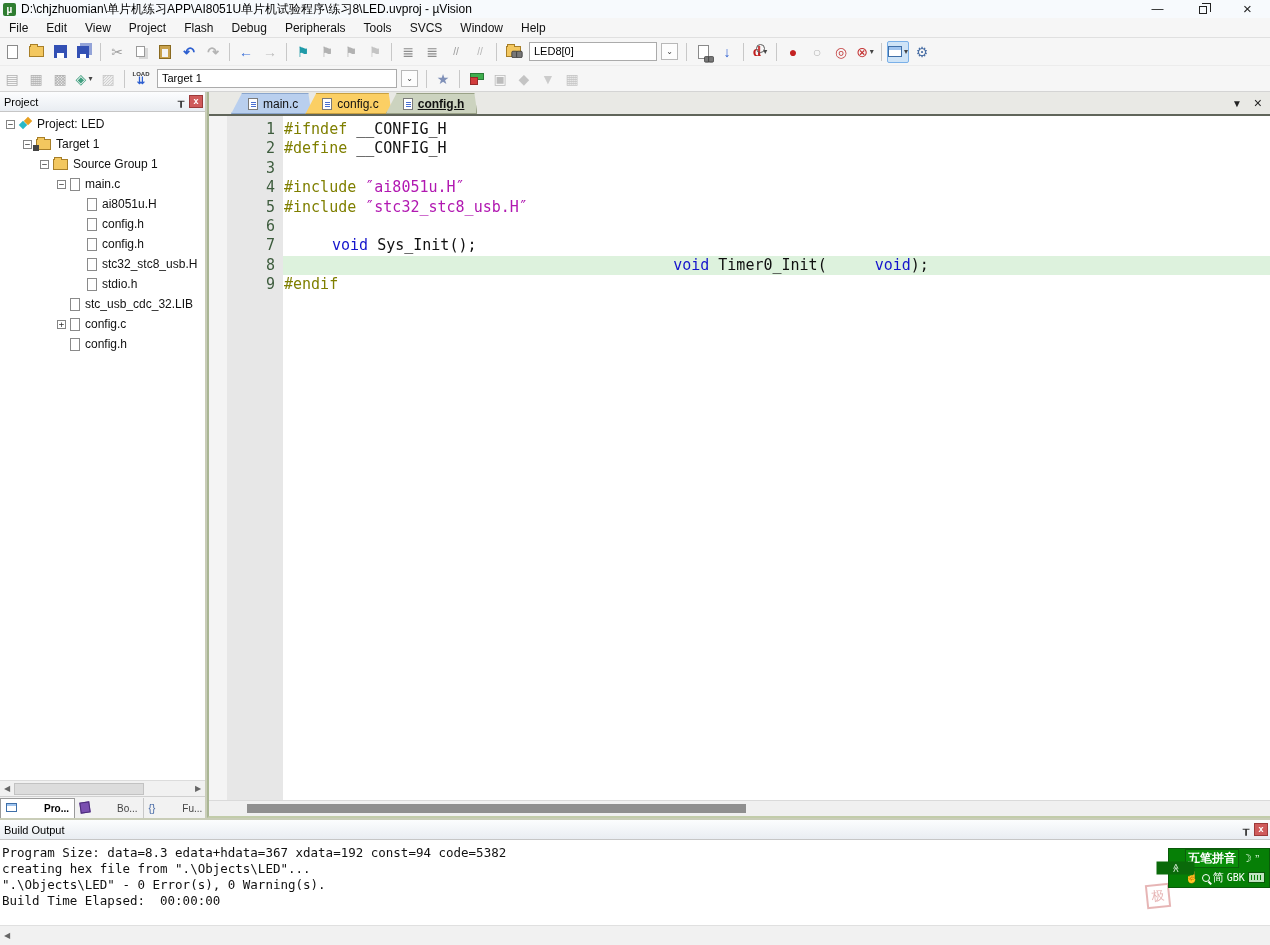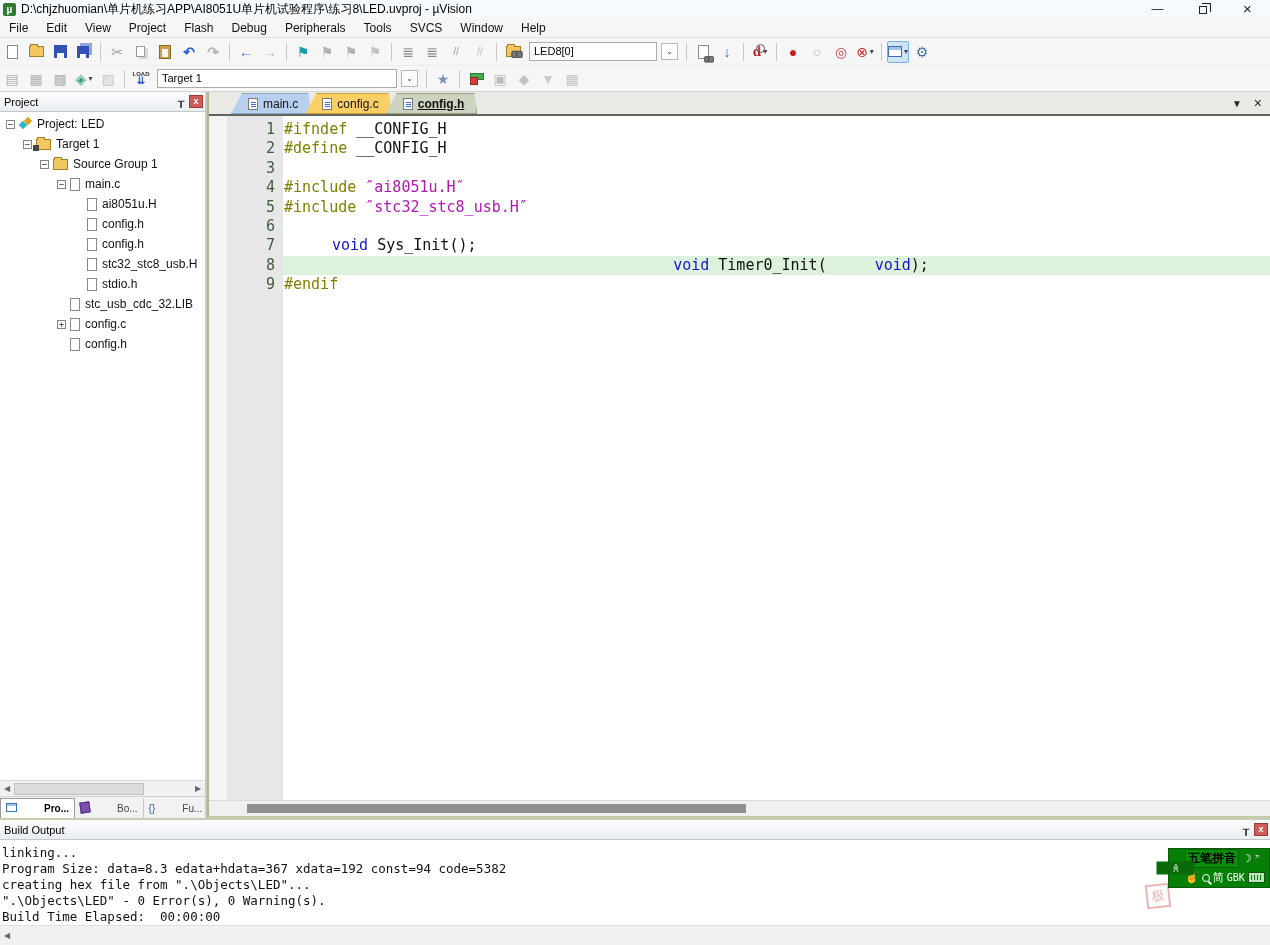--- a/index.html
+++ b/index.html
@@ -121,21 +121,21 @@
   
   .build-panel { height:107px; flex:0 0 auto; display:flex; flex-direction:column; background:#fff; border-top:2px solid #c9cdb8; }
   .build-body { flex:1; font-family:"DejaVu Sans Mono", monospace; font-size:12.5px; line-height:16px; padding:5px 0 0 2px; white-space:pre; overflow:hidden; }
   .bottom-scroll { height:20px; background:#f1f1f1; border-top:1px solid #e0e0e0; display:flex; align-items:center; flex:0 0 auto; }
 
   
   .ime { position:absolute; right:0; top:848px; width:102px; height:40px; background:#067f06; border:1px solid #0a5a0a; display:flex; color:#fff; z-index:50; }
   .ime-expand { width:13px; background:#0a6a0a; display:flex; align-items:center; justify-content:center; font-size:9px; color:#cfe8cf; }
   .ime-main { flex:1; display:flex; flex-direction:column; }
   .ime-row { height:20px; display:flex; align-items:center; padding:0 3px; gap:3px; }
-  .ime-name { background:#0a8f0a; color:#000000; font-size:12px; font-weight:bold; padding:0 2px; line-height:17px; border:1px solid #0c5f0c; }
+  .ime-name { background:#0a8f0a; color:#ffffff; font-size:12px; font-weight:bold; padding:0 2px; line-height:17px; border:1px solid #0c5f0c; }
   .ime-glyph { font-size:11px; color:#eaffea; }
   .ime-mode { font-size:11px; color:#fff; }
   .css-mag { width:8px; height:8px; border:1.5px solid #fff; border-radius:50%; position:relative; display:inline-block; }
   .css-mag::after { content:""; position:absolute; right:-3px; bottom:-3px; width:4px; height:1.5px; background:#fff; transform:rotate(45deg); }
   .ime-kbd { width:17px; height:11px; background:#bfe3bf; border:1px solid #0a5a0a; display:inline-block; position:relative; }
   .ime-kbd::after { content:""; position:absolute; left:2px; top:2px; right:2px; bottom:2px; background:repeating-linear-gradient(to right,#067f06 0 1px,transparent 1px 3px); }
 
   .stamp { position:absolute; left:1146px; top:884px; width:24px; height:24px; border:2px solid #c04040; color:#c04040; font-size:13px; display:flex; align-items:center; justify-content:center; transform:rotate(-6deg); opacity:.38; z-index:40; }
 </style>
 </head>
@@ -456,21 +456,21 @@
       </div>
     </div>
   </div>
 
   <div class="build-panel">
     <div class="panel-header">
       <span class="ph-title">Build Output</span>
       <span class="pin-icon">┰</span>
       <span class="close-box">x</span>
     </div>
-    <div class="build-body" id="buildBody"><div>linking...</div><div>Program Size: data=8.3 edata+hdata=367 xdata=192 const=94 code=5382</div><div>creating hex file from ".\Objects\LED"...</div><div>".\Objects\LED" - 0 Error(s), 0 Warning(s).</div><div>Build Time Elapsed:  00:00:00</div></div>
+    <div class="build-body" id="buildBody"><div>Program Size: data=8.3 edata+hdata=367 xdata=192 const=94 code=5382</div><div>creating hex file from ".\Objects\LED"...</div><div>".\Objects\LED" - 0 Error(s), 0 Warning(s).</div><div>Build Time Elapsed:  00:00:00</div></div>
   </div>
 
   <div class="bottom-scroll">
     <span class="scroll-arrow">◀</span>
   </div>
 
   <div class="ime">
     <div class="ime-expand" style="transform:rotate(90deg);">≪</div>
     <div class="ime-main">
       <div class="ime-row">

